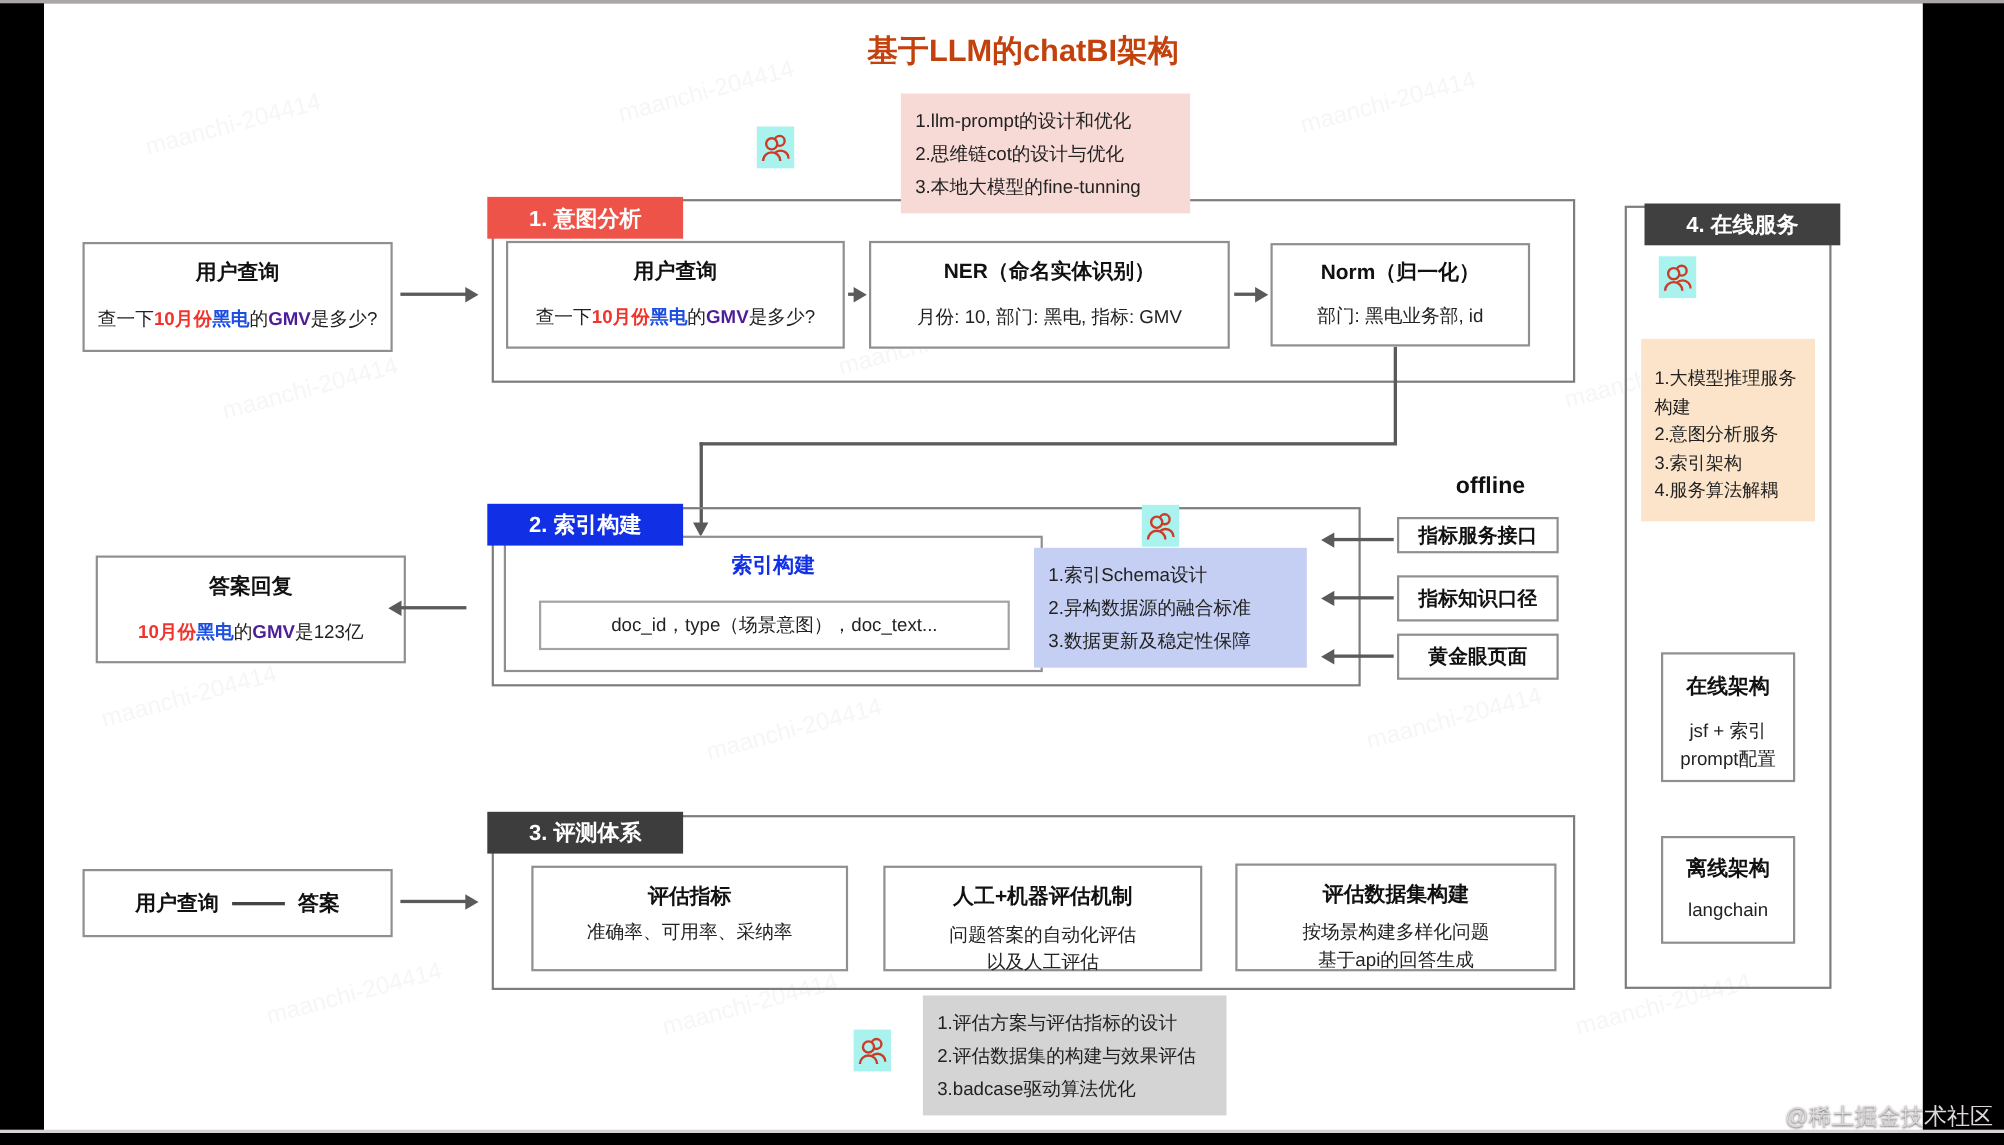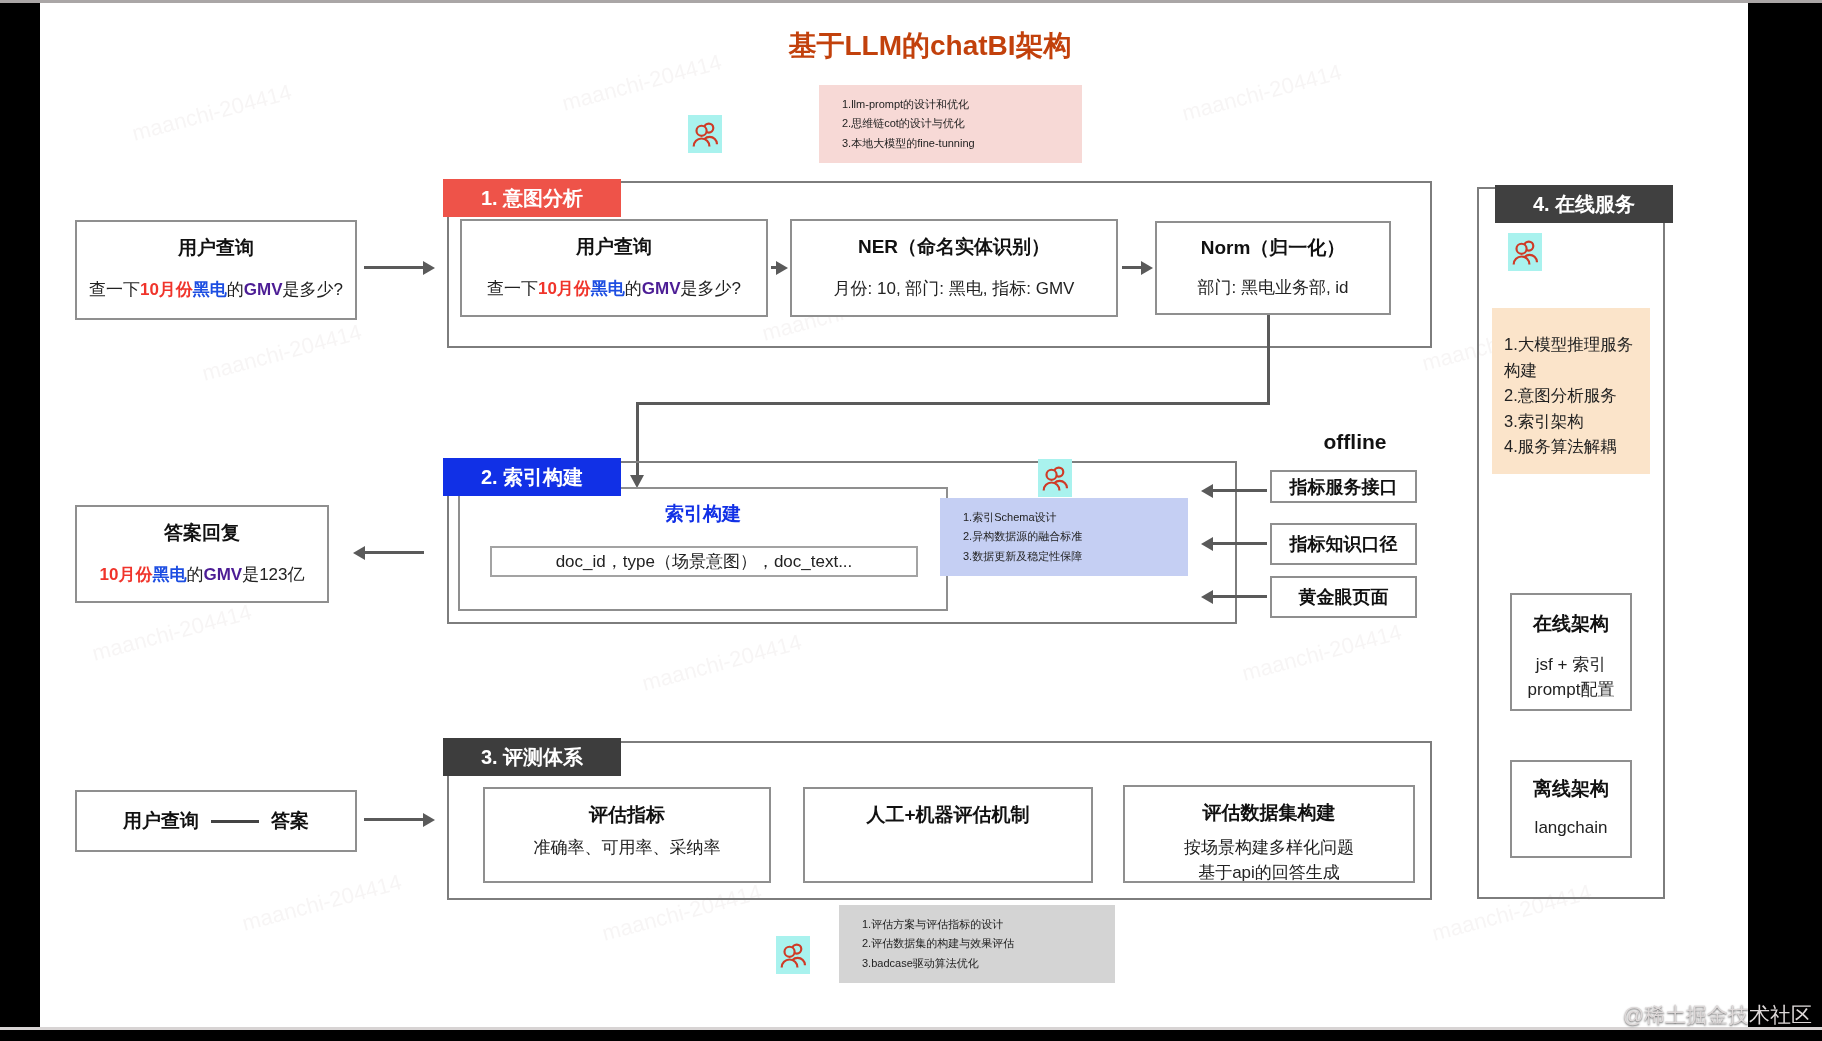--- a/index.html
+++ b/index.html
@@ -28,22 +28,22 @@
 
   
   .bx{position:absolute;border:2px solid #8f8f8f;background:#fff;box-sizing:border-box;
       text-align:center;z-index:3;padding-top:13px;}
   .bt{font-size:19px;font-weight:bold;color:#111;}
   .bc{font-size:17px;margin-top:17px;color:#222;}
   .bc.tight{margin-top:10px;line-height:1.45;}
   .blue-title{color:#1130e6;}
 
   
-  .note{position:absolute;box-sizing:border-box;text-align:left;font-size:11px;color:#222;
-        padding:10px 23px;line-height:1.75;z-index:3;}
+  .note{position:absolute;box-sizing:border-box;text-align:left;font-size:17px;color:#222;
+        padding:10px 13px;line-height:1.75;z-index:3;}
   .note.pink{background:#f7d9d6;}
   .note.lblue{background:#c5cff3;}
   .note.gray{background:#d4d4d4;}
   .note.lorange{background:#fbe4ca;font-size:16.5px;line-height:1.55;padding:24px 12px 14px;}
 
   
   .ar{position:absolute;height:3px;background:#5a5a5a;z-index:3;}
   .ar.head-r::after{content:"";position:absolute;right:-11px;top:50%;transform:translateY(-50%);
       width:0;height:0;border-left:12px solid #5a5a5a;border-top:7px solid transparent;border-bottom:7px solid transparent;}
   .ar.head-l::before{content:"";position:absolute;left:-11px;top:50%;transform:translateY(-50%);
@@ -58,21 +58,21 @@
   .t-red{color:#f0342b;font-weight:bold;}
   .t-blue{color:#1d4ee2;font-weight:bold;}
   .t-orange{color:#4c1d95;font-weight:bold;}
 
   .offline-label{position:absolute;left:1290px;top:430px;width:130px;text-align:center;
                  font-size:21px;font-weight:bold;color:#111;z-index:3;}
 
   .pairbox{display:flex;align-items:center;justify-content:center;padding-top:0;}
   .pline{display:inline-block;width:48px;height:0;border-top:3px solid #444;margin:0 12px;}
 
-  .docbox{position:absolute;left:490px;top:546px;width:428px;height:31px;border:2px solid #a3a3a3;
+  .docbox{position:absolute;left:490px;top:546px;width:428px;height:45px;border:2px solid #a3a3a3;
           background:#fff;box-sizing:border-box;display:flex;align-items:center;justify-content:center;
           font-size:17px;color:#222;z-index:4;}
 
   .credit{position:absolute;left:1540px;top:1001px;width:272px;text-align:right;font-size:21px;
           color:#ddd8d8;text-shadow:0 1px 2px rgba(0,0,0,.65);z-index:7;}
 </style>
 </head>
 <body>
 
 <div class="page">
@@ -179,35 +179,39 @@
   <div class="bx" style="left:1270px;top:523px;width:147px;height:42px;padding-top:0;display:flex;align-items:center;justify-content:center">
     <div class="bt" style="font-size:18px">指标知识口径</div>
   </div>
   <div class="bx" style="left:1270px;top:576px;width:147px;height:42px;padding-top:0;display:flex;align-items:center;justify-content:center">
     <div class="bt" style="font-size:18px">黄金眼页面</div>
   </div>
   <div class="ar head-l" style="left:1212px;top:489px;width:55px"></div>
   <div class="ar head-l" style="left:1212px;top:542px;width:55px"></div>
   <div class="ar head-l" style="left:1212px;top:595px;width:55px"></div>
 
-  <div class="bx" style="left:75px;top:505px;width:254px;height:98px">
+  <div class="bx" style="left:87px;top:505px;width:282px;height:98px">
     <div class="bt">答案回复</div>
     <div class="bc rich"><span class="t-red">10月份</span><span class="t-blue">黑电</span><span>的</span><span class="t-orange">GMV</span><span>是123亿</span></div>
   </div>
   <div class="ar head-l" style="left:364px;top:551px;width:60px"></div>
 
   <div class="sec" style="left:447px;top:741px;width:985px;height:159px"></div>
   <div class="slab dark" style="left:443px;top:722px">3. 评测体系</div>
 
   <div class="bx" style="left:483px;top:787px;width:288px;height:96px">
     <div class="bt">评估指标</div>
     <div class="bc" style="margin-top:8px">准确率、可用率、采纳率</div>
   </div>
   <div class="bx" style="left:803px;top:787px;width:290px;height:96px">
     <div class="bt">人工+机器评估机制</div>
+    <div class="bc tight">
+      <div>问题答案的自动化评估</div>
+      <div>以及人工评估</div>
+    </div>
   </div>
   <div class="bx" style="left:1123px;top:785px;width:292px;height:98px">
     <div class="bt">评估数据集构建</div>
     <div class="bc tight">
       <div>按场景构建多样化问题</div>
       <div>基于api的回答生成</div>
     </div>
   </div>
 
   <div class="bx pairbox" style="left:75px;top:790px;width:282px;height:62px">

